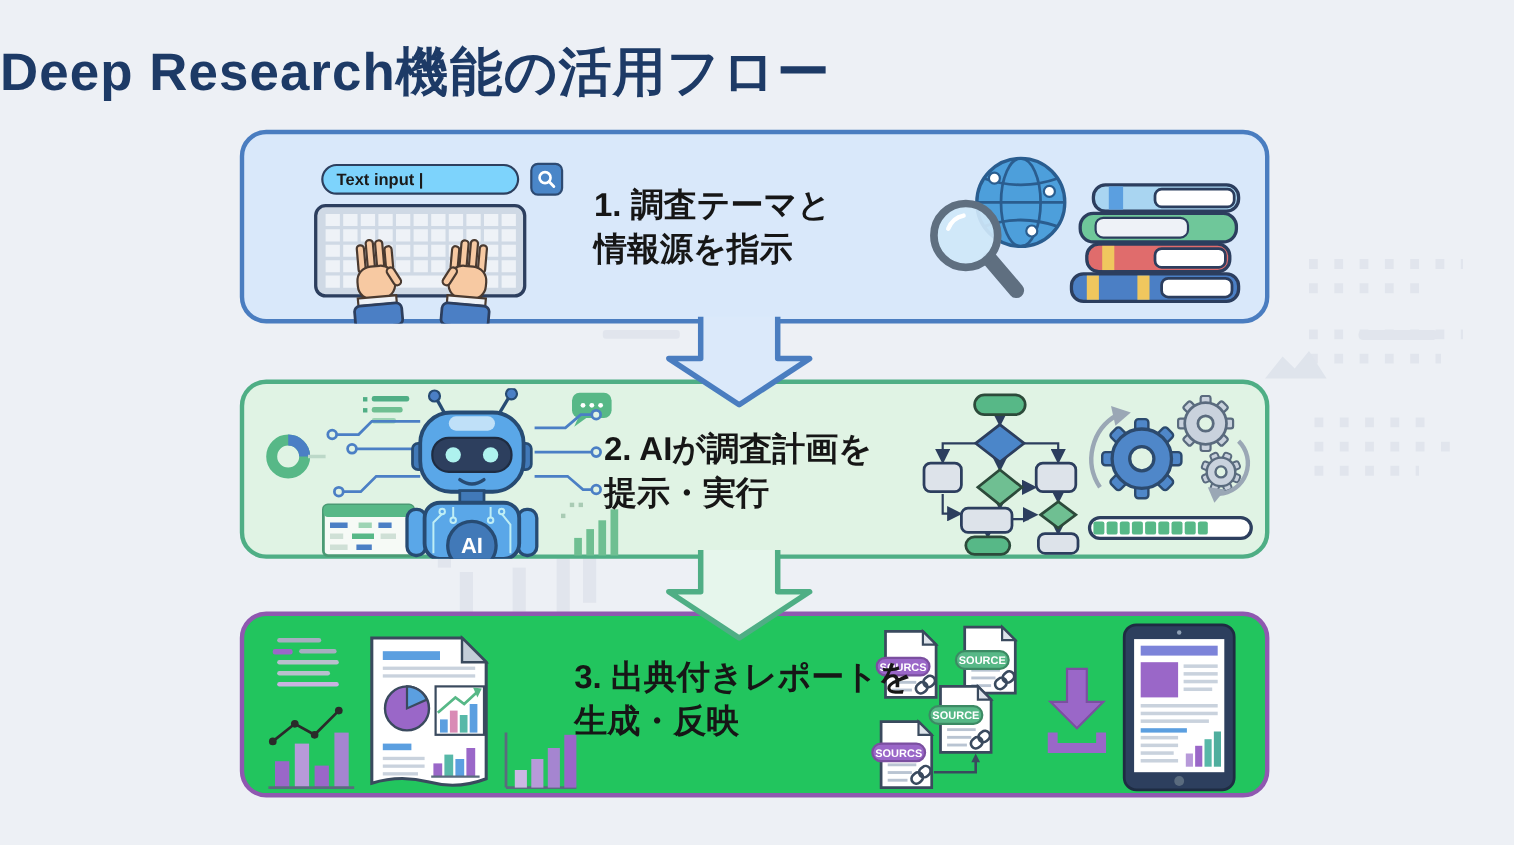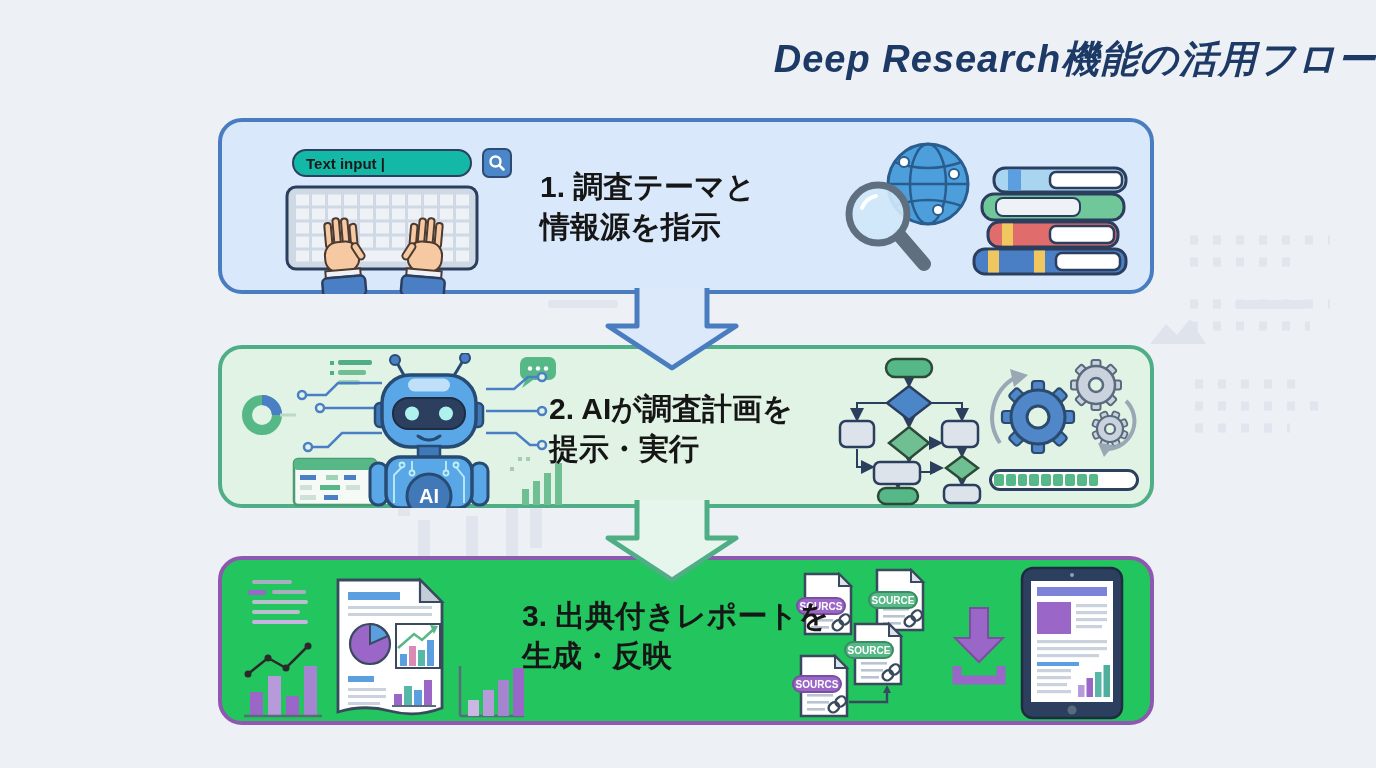--- a/index.html
+++ b/index.html
@@ -4,39 +4,39 @@
 <style>
   html,body{margin:0;padding:0;}
   body{
     width:1376px;height:768px;position:relative;overflow:hidden;
     background:#edf0f5;
     font-family:"Liberation Sans","DejaVu Sans",sans-serif;
   }
   .bg-decor{position:absolute;inset:0;z-index:0;}
   .title{
     position:absolute;top:34px;left:0;width:100%;margin:0;z-index:1;
-    text-align:right;font-size:38px;font-weight:800;color:#1d3a66;letter-spacing:1px;font-style:italic;
+    text-align:left;font-size:48px;font-weight:800;color:#1d3a66;letter-spacing:1px;
   }
   .box{
     position:absolute;left:218px;width:936px;box-sizing:border-box;
     border:4px solid;border-radius:24px;z-index:2;
   }
   .box1{top:118px;height:176px;background:#d9e8fa;border-color:#4a7dc0;}
   .box2{top:345px;height:163px;background:#e0f3e4;border-color:#4fae85;}
   .box3{top:556px;height:169px;background:#22c55e;border-color:#8f58b0;}
   .flow-arrow{position:absolute;z-index:3;}
   .step-text{
     position:absolute;text-align:left;z-index:2;
     font-weight:800;font-size:30px;line-height:40px;color:#161616;
   }
   .abs{position:absolute;}
   
   .input-row{position:absolute;left:70px;top:26px;display:flex;gap:10px;align-items:center;}
   .text-input{
-    width:180px;height:28px;box-sizing:border-box;background:#14b8a6;
+    width:180px;height:28px;box-sizing:border-box;background:#7dd3fc;
     border:2.5px solid #2d3f5e;border-radius:15px;
     display:flex;align-items:center;padding-left:12px;
     font-size:15px;color:#1a1a1a;font-weight:600;
   }
   .search-btn{
     width:30px;height:30px;box-sizing:border-box;border:2px solid #2d4a72;
     border-radius:7px;background:#4a86c8;padding:0;display:flex;align-items:center;justify-content:center;
   }
   
   .progress{

